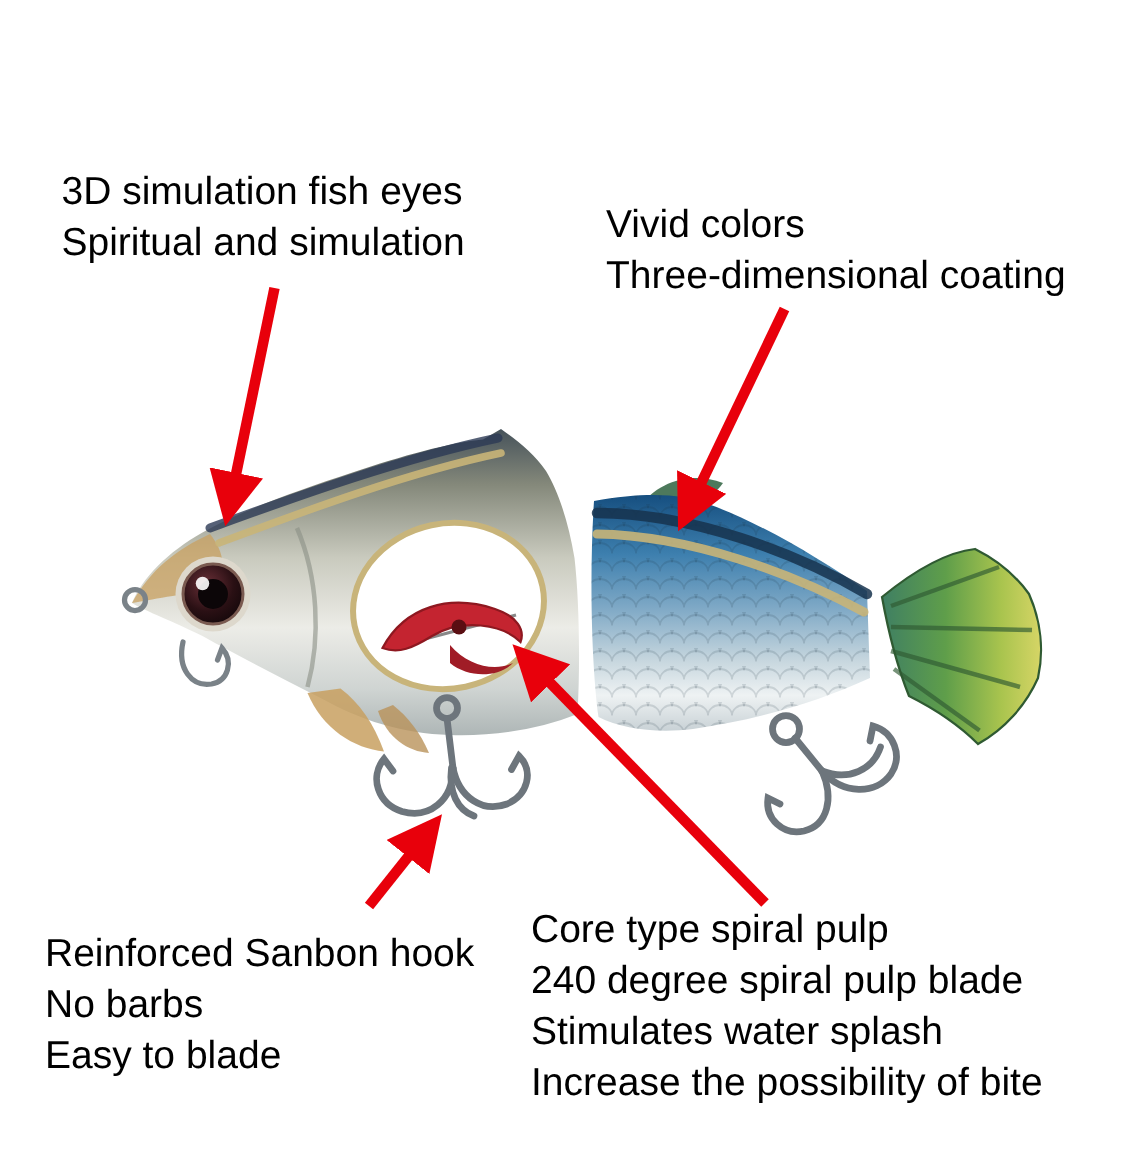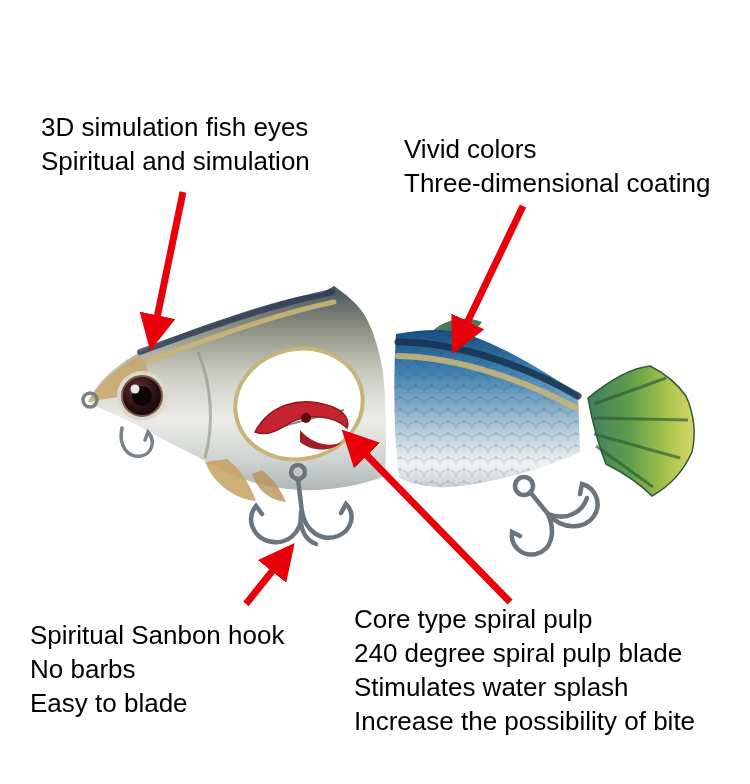--- a/index.html
+++ b/index.html
@@ -177,21 +177,21 @@
     <div>3D simulation fish eyes</div>
     <div>Spiritual and simulation</div>
   </div>
 
   <div class="callout" id="callout-coating">
     <div>Vivid colors</div>
     <div>Three-dimensional coating</div>
   </div>
 
   <div class="callout" id="callout-hook">
-    <div>Spiritual Sanbon hook</div>
+    <div>Reinforced Sanbon hook</div>
     <div>No barbs</div>
     <div>Easy to blade</div>
   </div>
 
   <div class="callout" id="callout-spiral">
     <div>Core type spiral pulp</div>
     <div>240 degree spiral pulp blade</div>
     <div>Stimulates water splash</div>
     <div>Increase the possibility of bite</div>
   </div>

